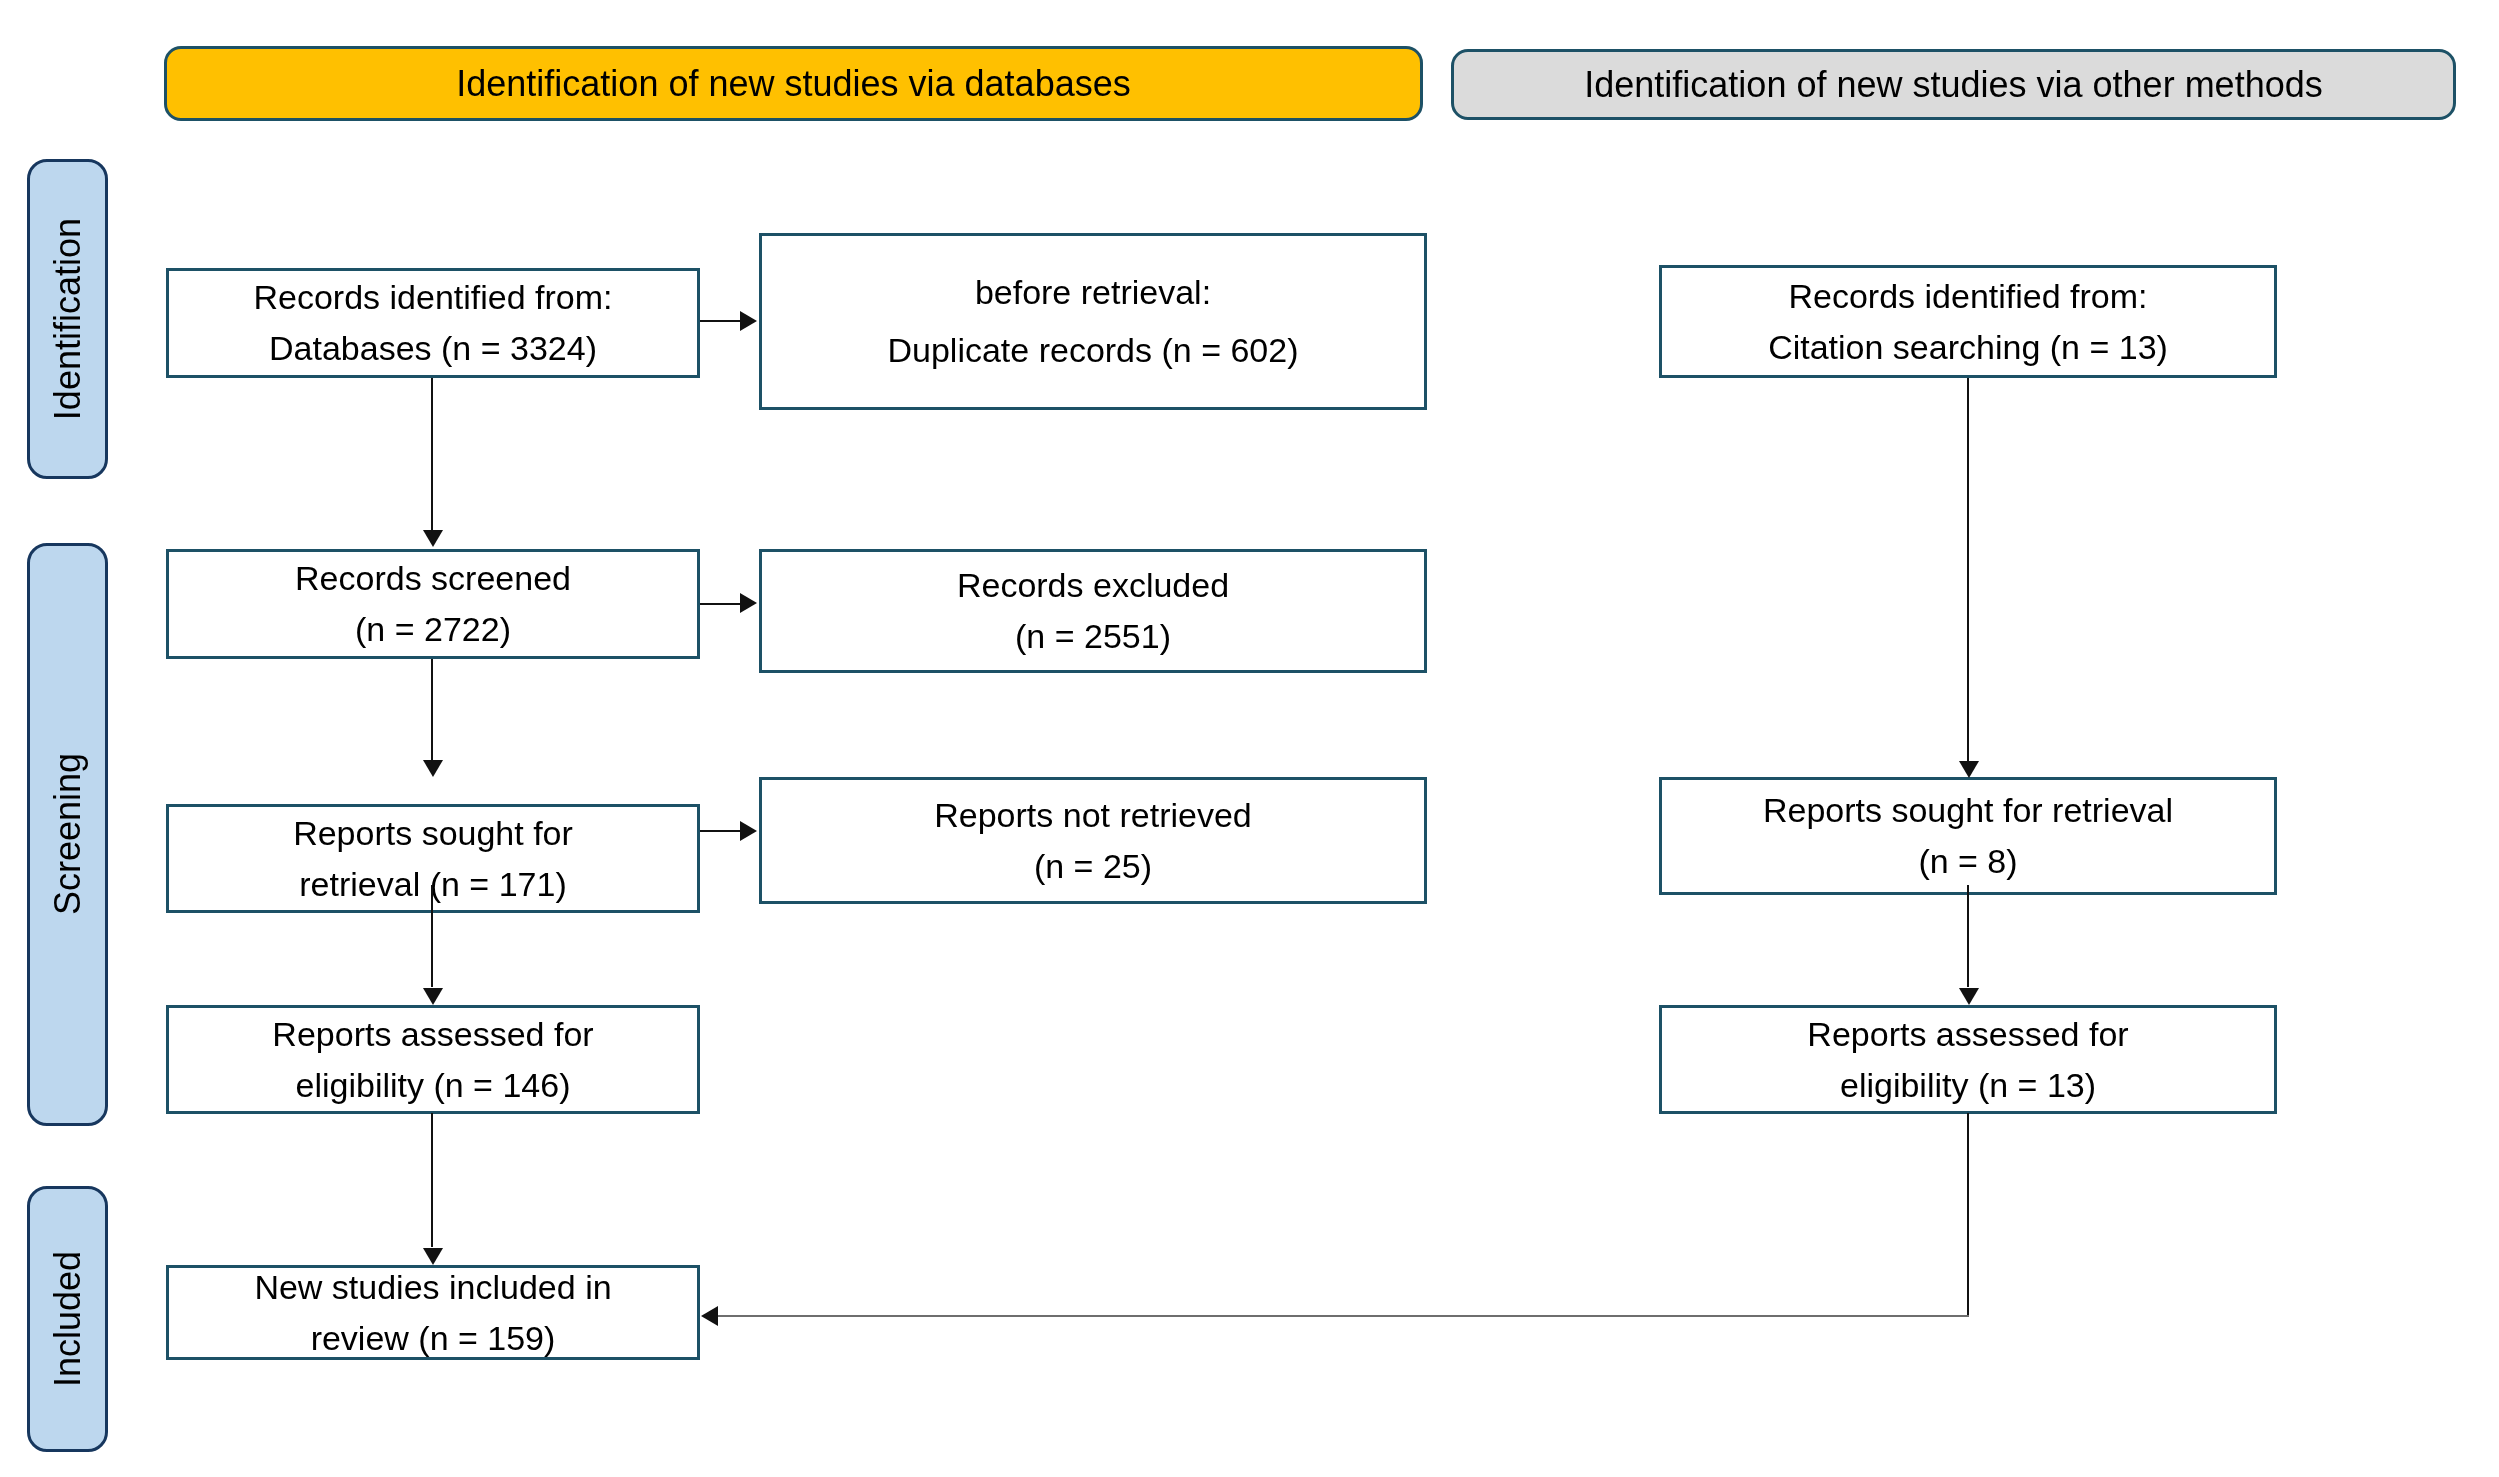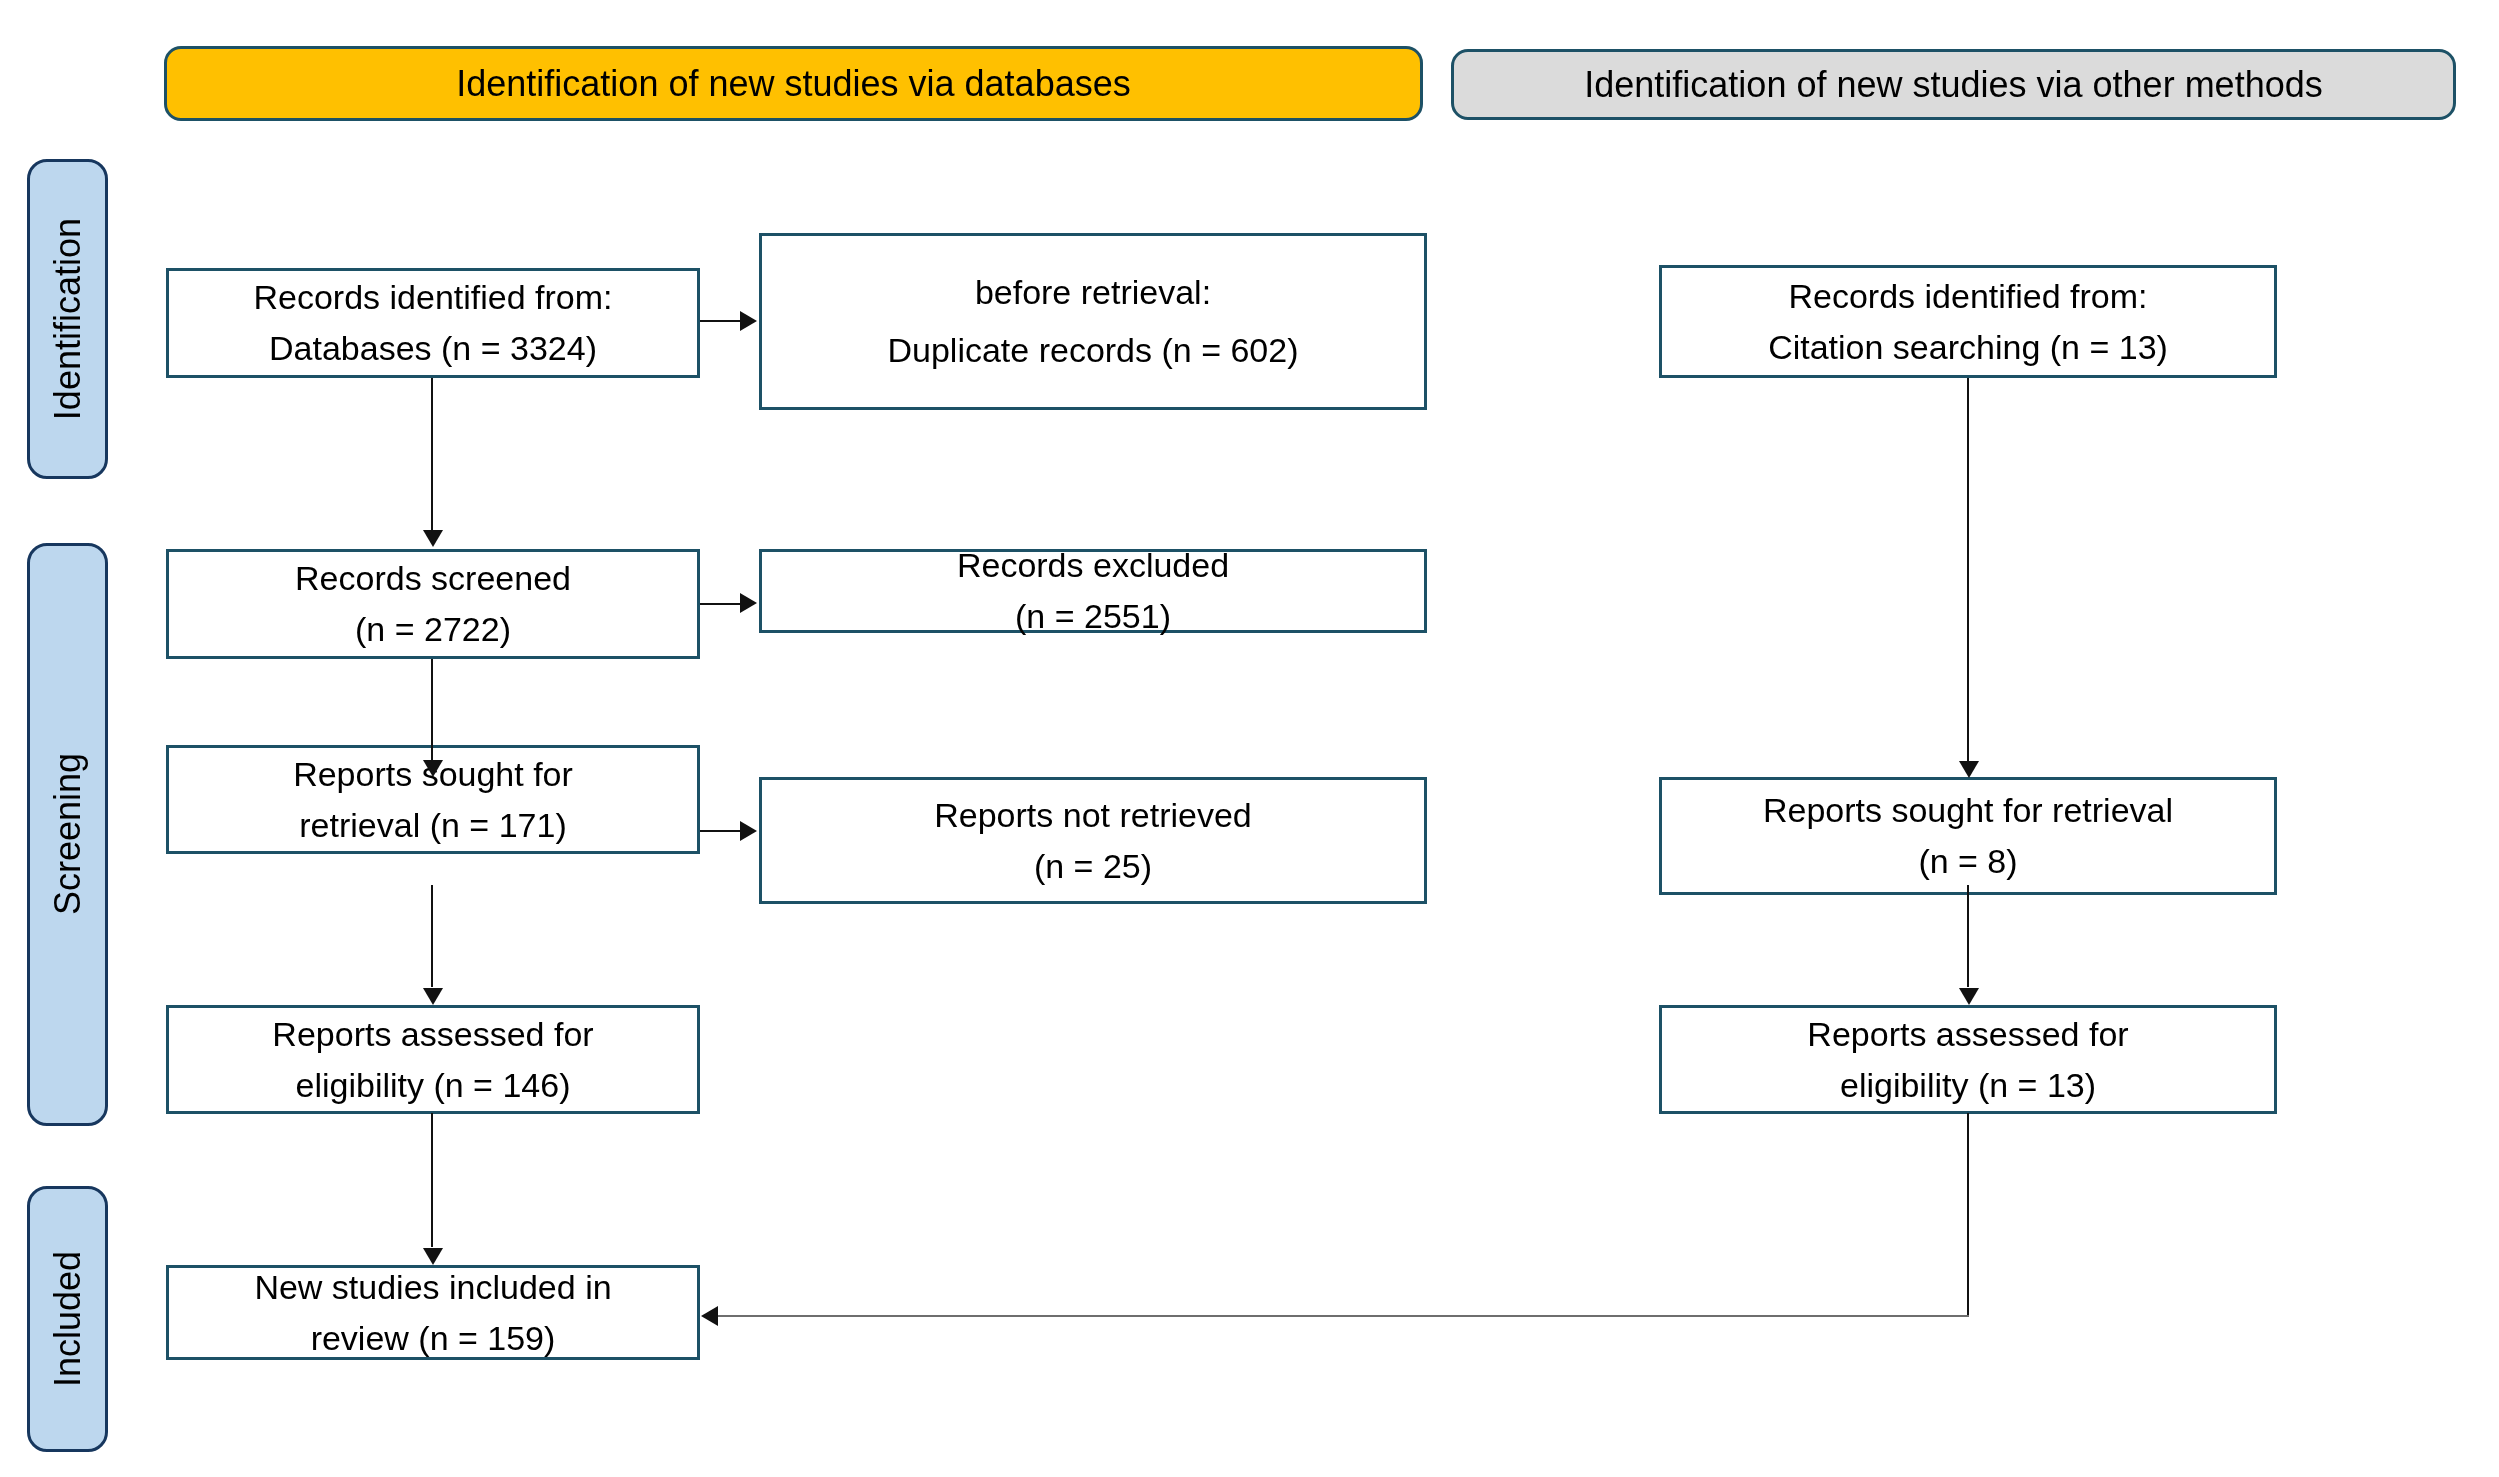--- a/index.html
+++ b/index.html
@@ -51,22 +51,22 @@
     line-height: 1.5;
   }
   .col-l { left: 166px;  width: 534px; }
   .col-m { left: 759px;  width: 668px; }
   .col-r { left: 1659px; width: 618px; }
 
   .b-identified-db  { top: 268px;  height: 110px; }
   .b-removed        { top: 233px;  height: 177px; line-height: 1.7; }
   .b-identified-cit { top: 265px;  height: 113px; }
   .b-screened       { top: 549px;  height: 110px; }
-  .b-excluded       { top: 549px;  height: 84px; }
-  .b-sought         { top: 745px; height: 109px; }
+  .b-excluded       { top: 549px;  height: 124px; }
+  .b-sought         { top: 804px; height: 109px; }
   .b-notretrieved   { top: 777px; height: 127px; }
   .b-sought-o       { top: 777px; height: 118px; align-items: center; }
   .b-assessed       { top: 1005px; height: 109px; }
   .b-assessed-o     { top: 1005px; height: 109px; }
   .b-included       { top: 1265px; height: 95px; }
 
   
   .vline { position: absolute; width: 2.3px; background: #111; }
   .hline { position: absolute; height: 2.3px; background: #111; }
   .hline-gray { background: #6e6e6e; }

